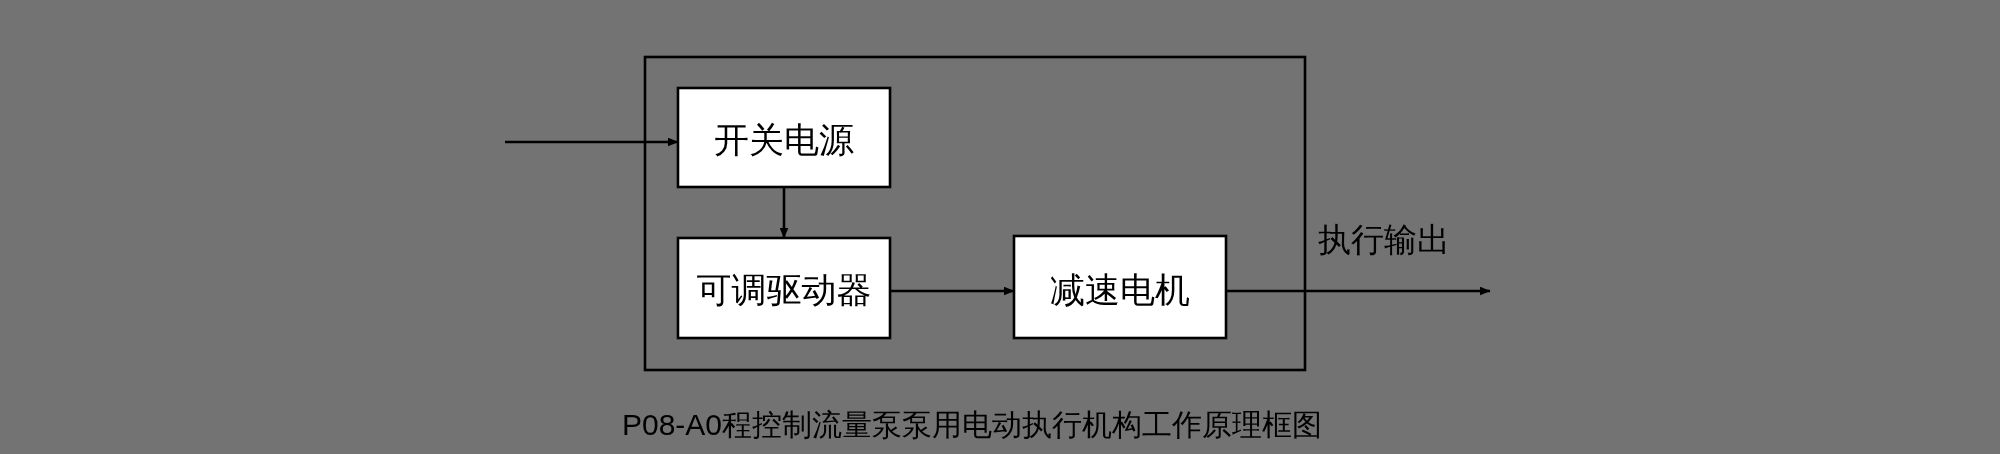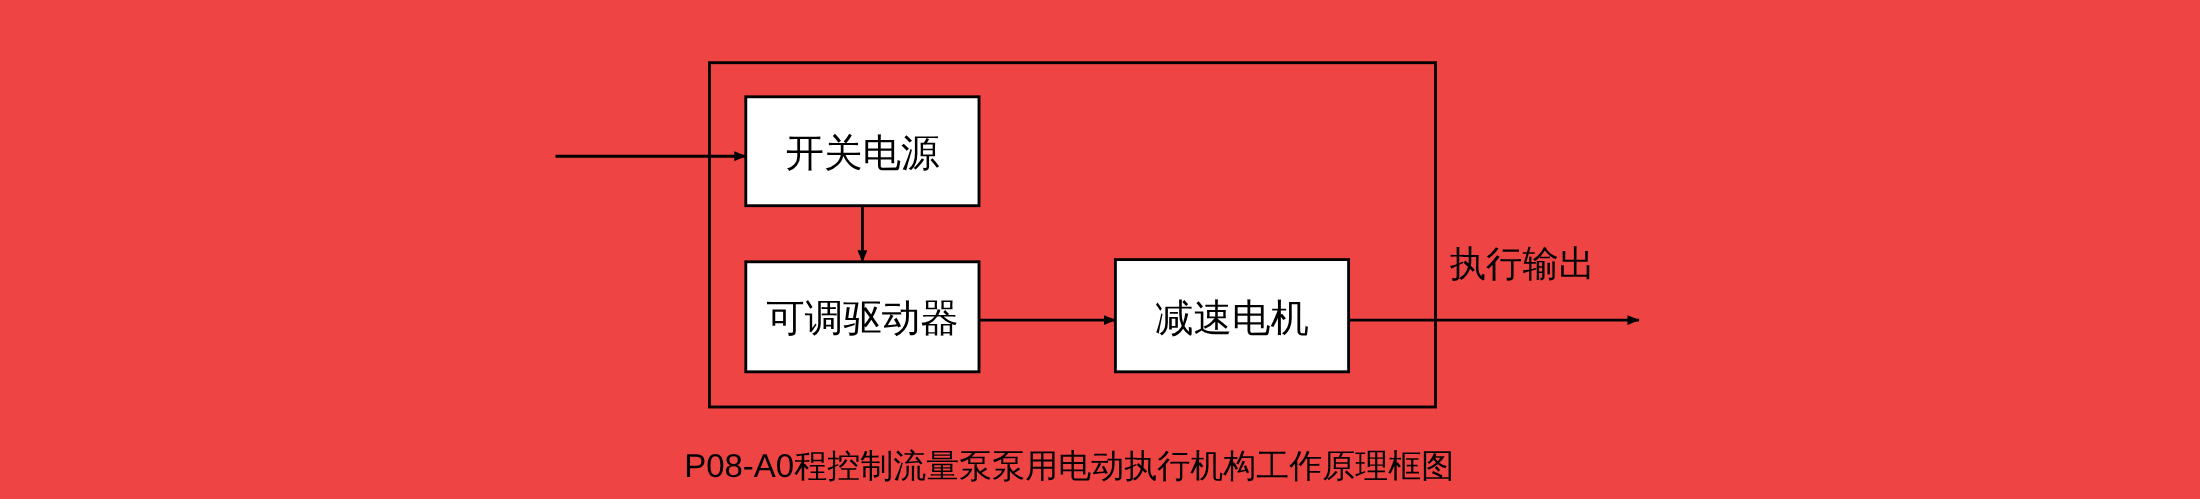--- a/index.html
+++ b/index.html
@@ -10,21 +10,21 @@
   body {
     width: 2000px;
     height: 454px;
     font-family: "Liberation Sans", "DejaVu Sans", sans-serif;
     overflow: hidden;
   }
   #diagram-root {
     position: relative;
     width: 2000px;
     height: 454px;
-    background: #ef4444;
+    background: #737373;
   }
   svg.diagram-canvas {
     position: absolute;
     left: 0;
     top: 0;
     width: 2000px;
     height: 454px;
     display: block;
   }
   .box-rect {

